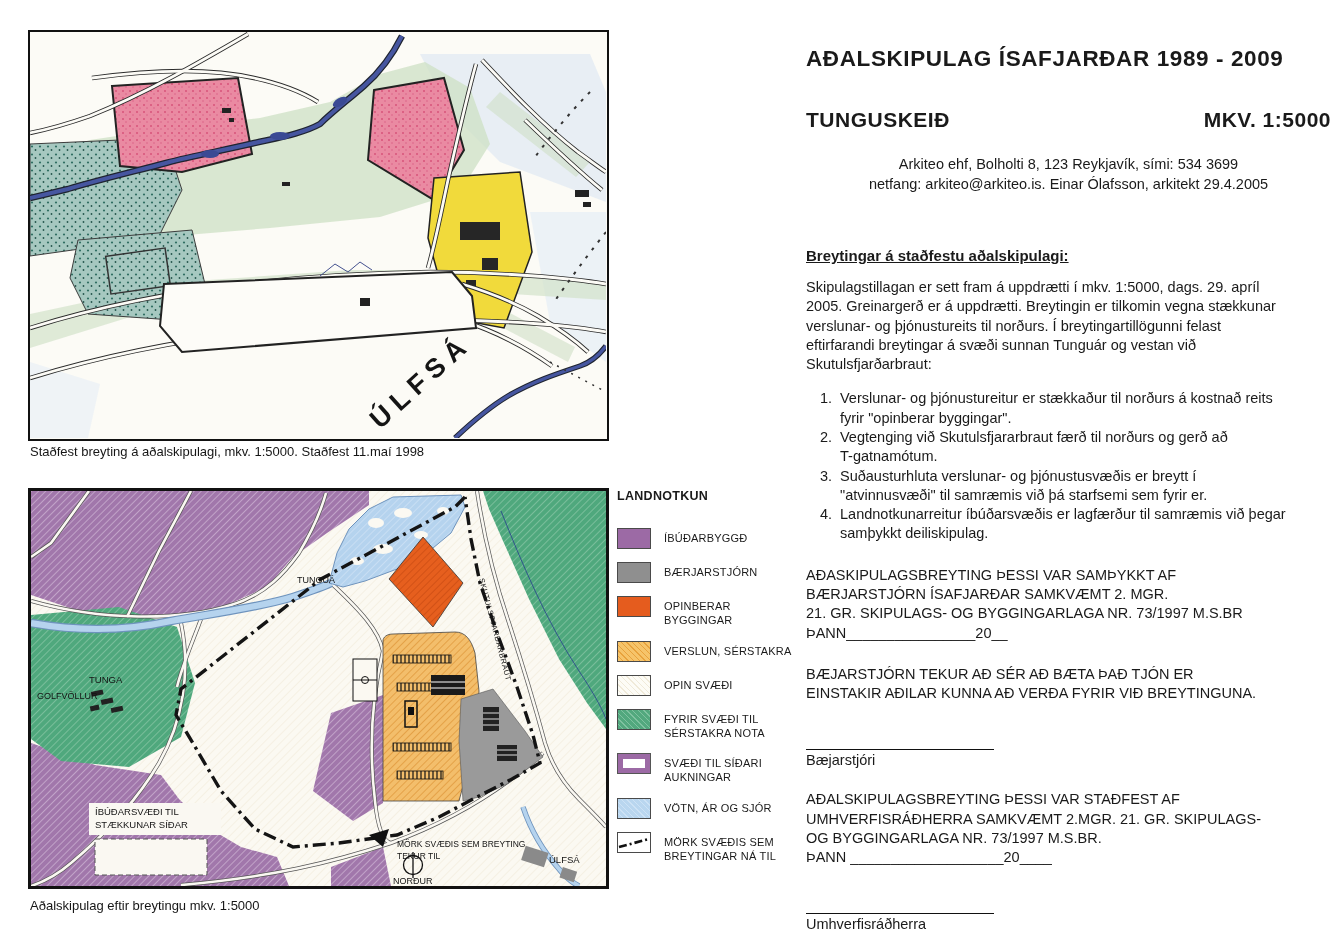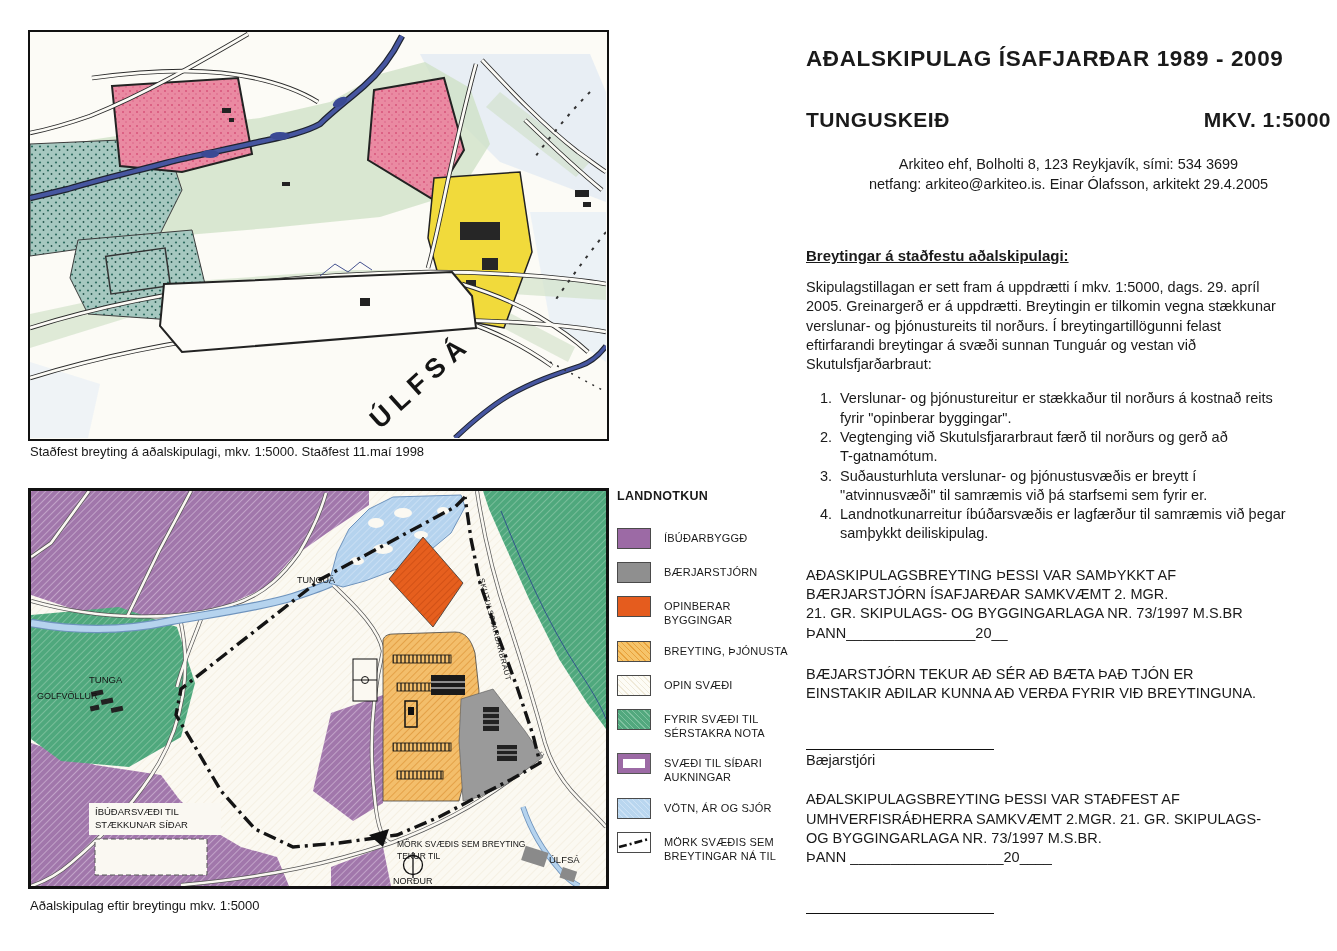--- a/index.html
+++ b/index.html
@@ -312,21 +312,21 @@
     <div class="legend-item">
       <div class="swatch sw-gray"></div>
       <div class="legend-label">BÆRJARSTJÓRN</div>
     </div>
     <div class="legend-item">
       <div class="swatch sw-orange"></div>
       <div class="legend-label">OPINBERAR BYGGINGAR</div>
     </div>
     <div class="legend-item">
       <div class="swatch sw-tan"></div>
-      <div class="legend-label">BREYTING, ÞJÓNUSTA</div>
+      <div class="legend-label">VERSLUN, SÉRSTAKRA</div>
     </div>
     <div class="legend-item">
       <div class="swatch sw-white"></div>
       <div class="legend-label">OPIN SVÆÐI</div>
     </div>
     <div class="legend-item">
       <div class="swatch sw-green"></div>
       <div class="legend-label">FYRIR SVÆÐI TIL
 SÉRSTAKRA NOTA</div>
     </div>
@@ -404,15 +404,16 @@
 
     <div class="sigline"></div>
     <div class="siglabel">Bæjarstjóri</div>
 
     <div class="upper">AÐALSKIPULAGSBREYTING ÞESSI VAR STAÐFEST AF
 UMHVERFISRÁÐHERRA SAMKVÆMT 2.MGR. 21. GR. SKIPULAGS-
 OG BYGGINGARLAGA NR. 73/1997 M.S.BR.
 ÞANN ___________________20____</div>
 
     <div class="sigline"></div>
+    <div class="siglabel">Umhverfisráðherra</div>
   </div>
 
 </div>
 
 </body></html>

